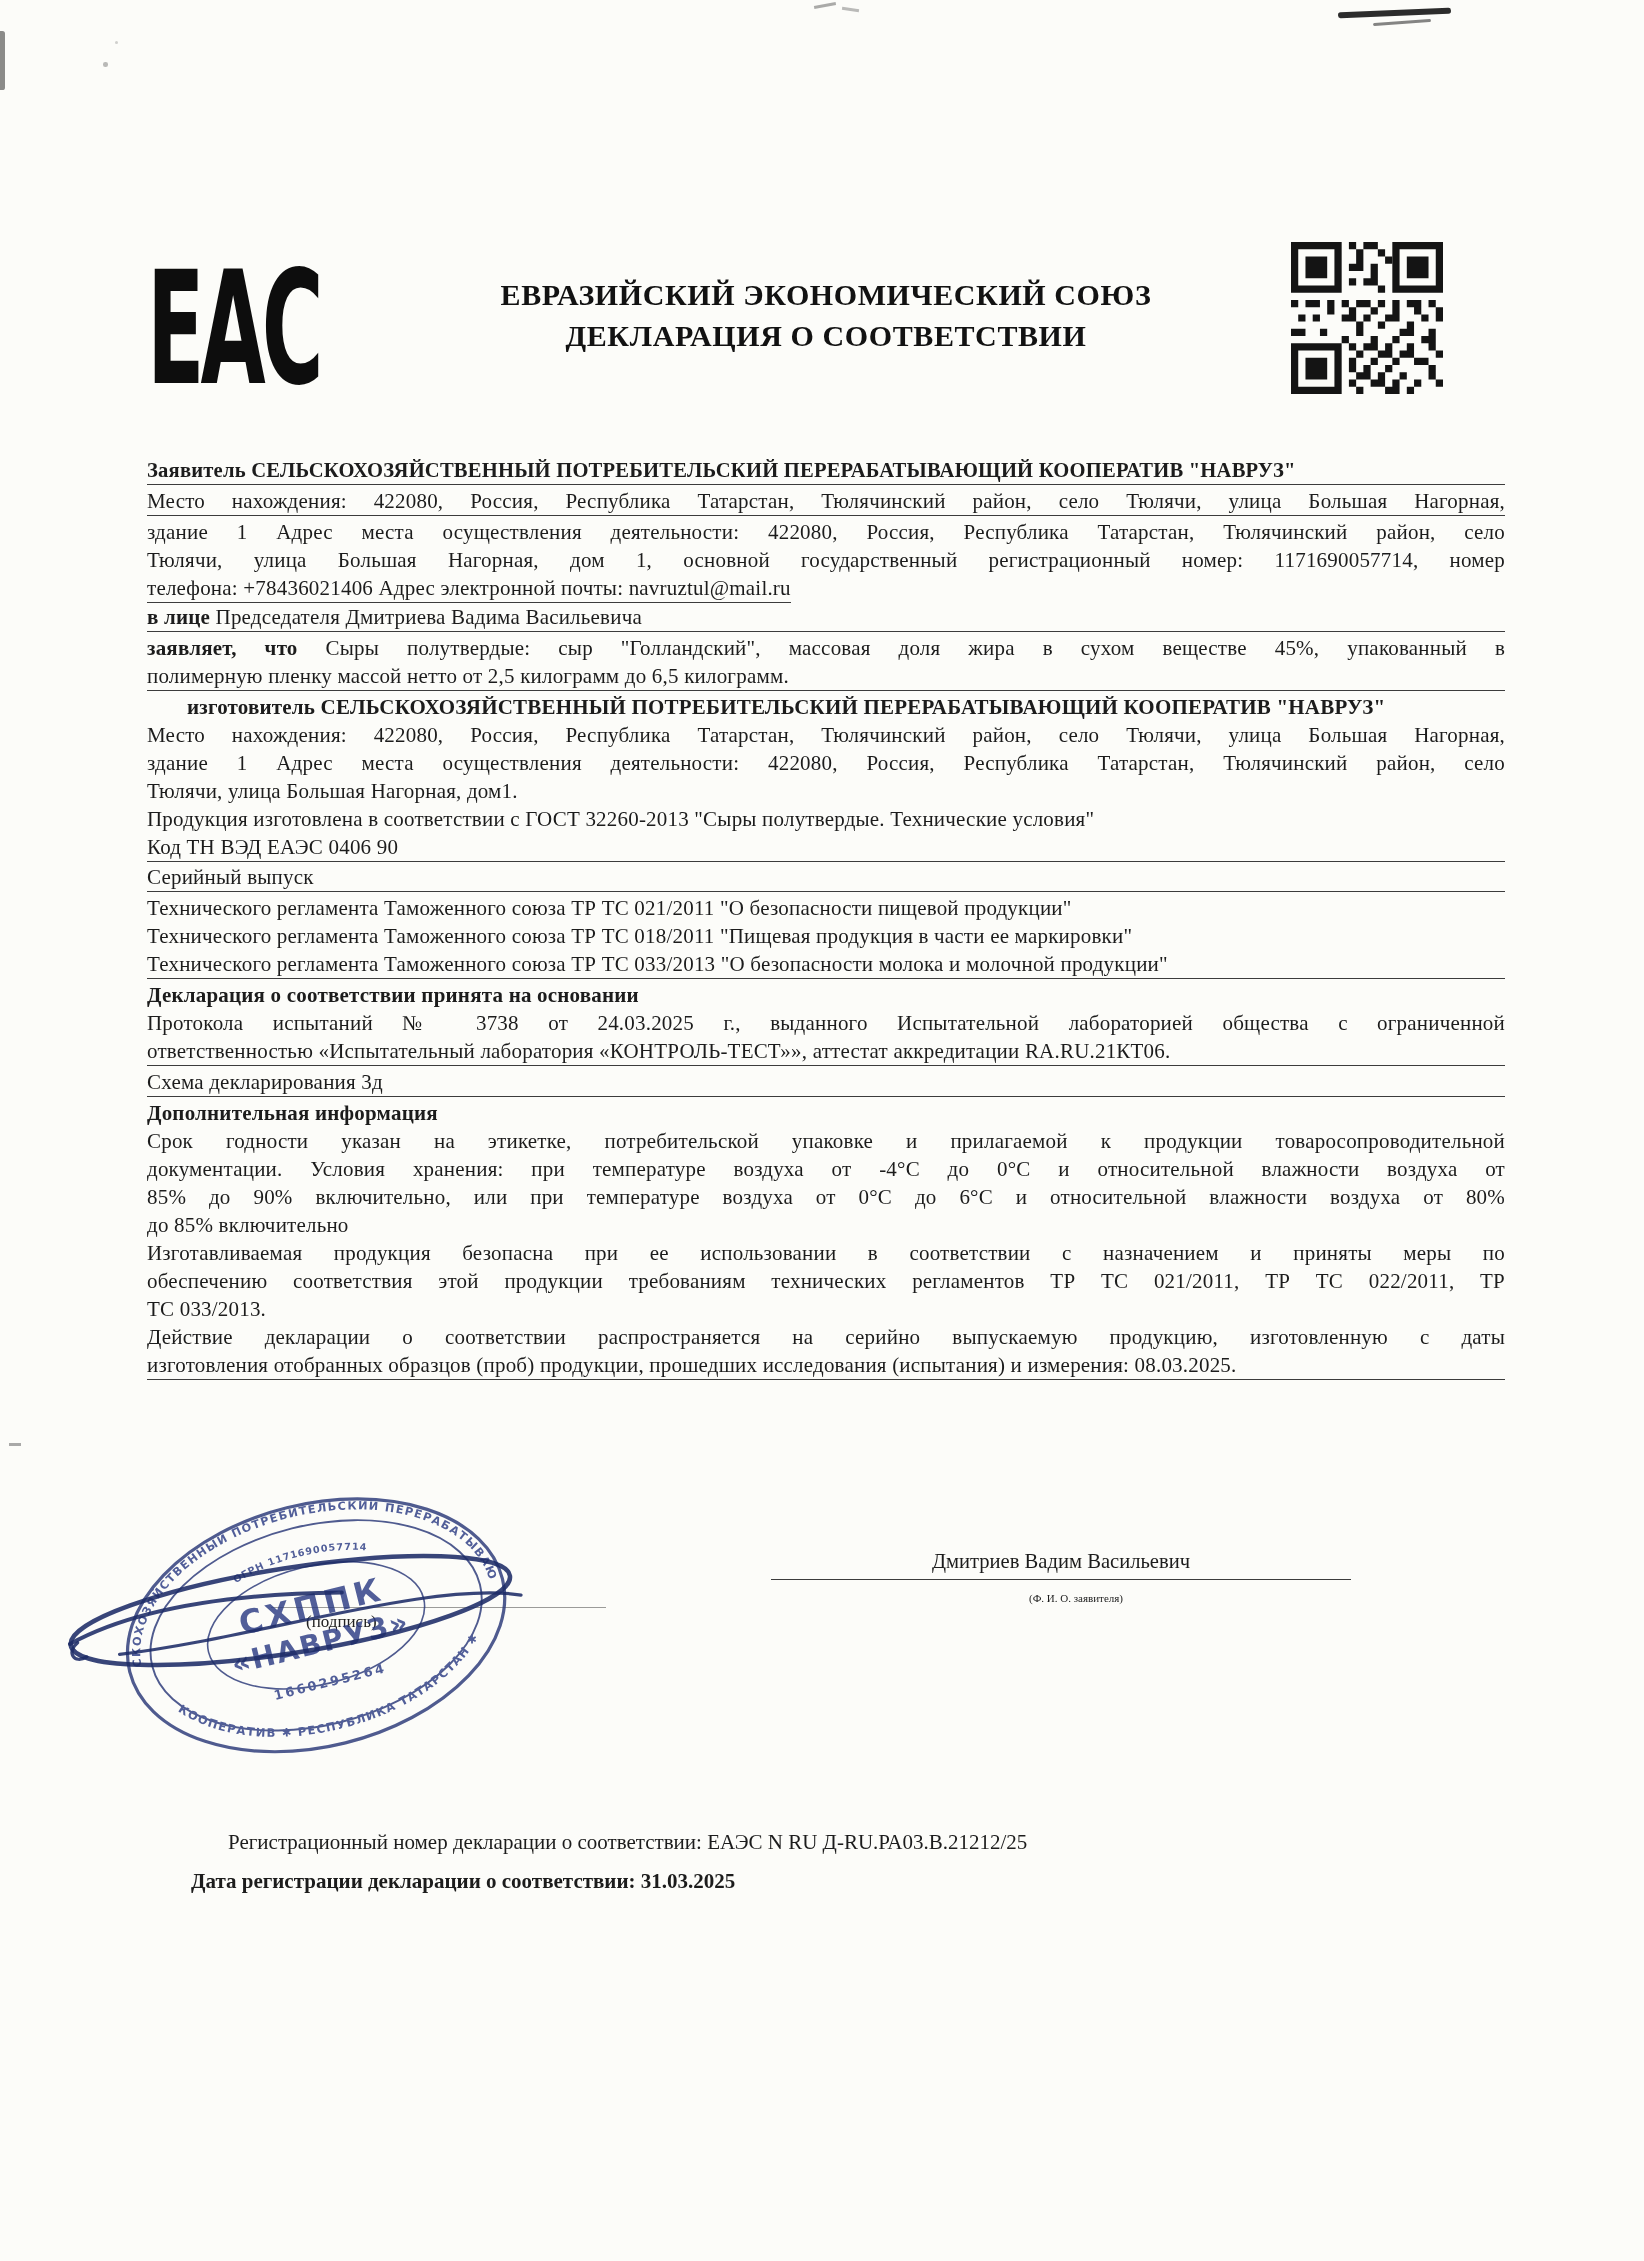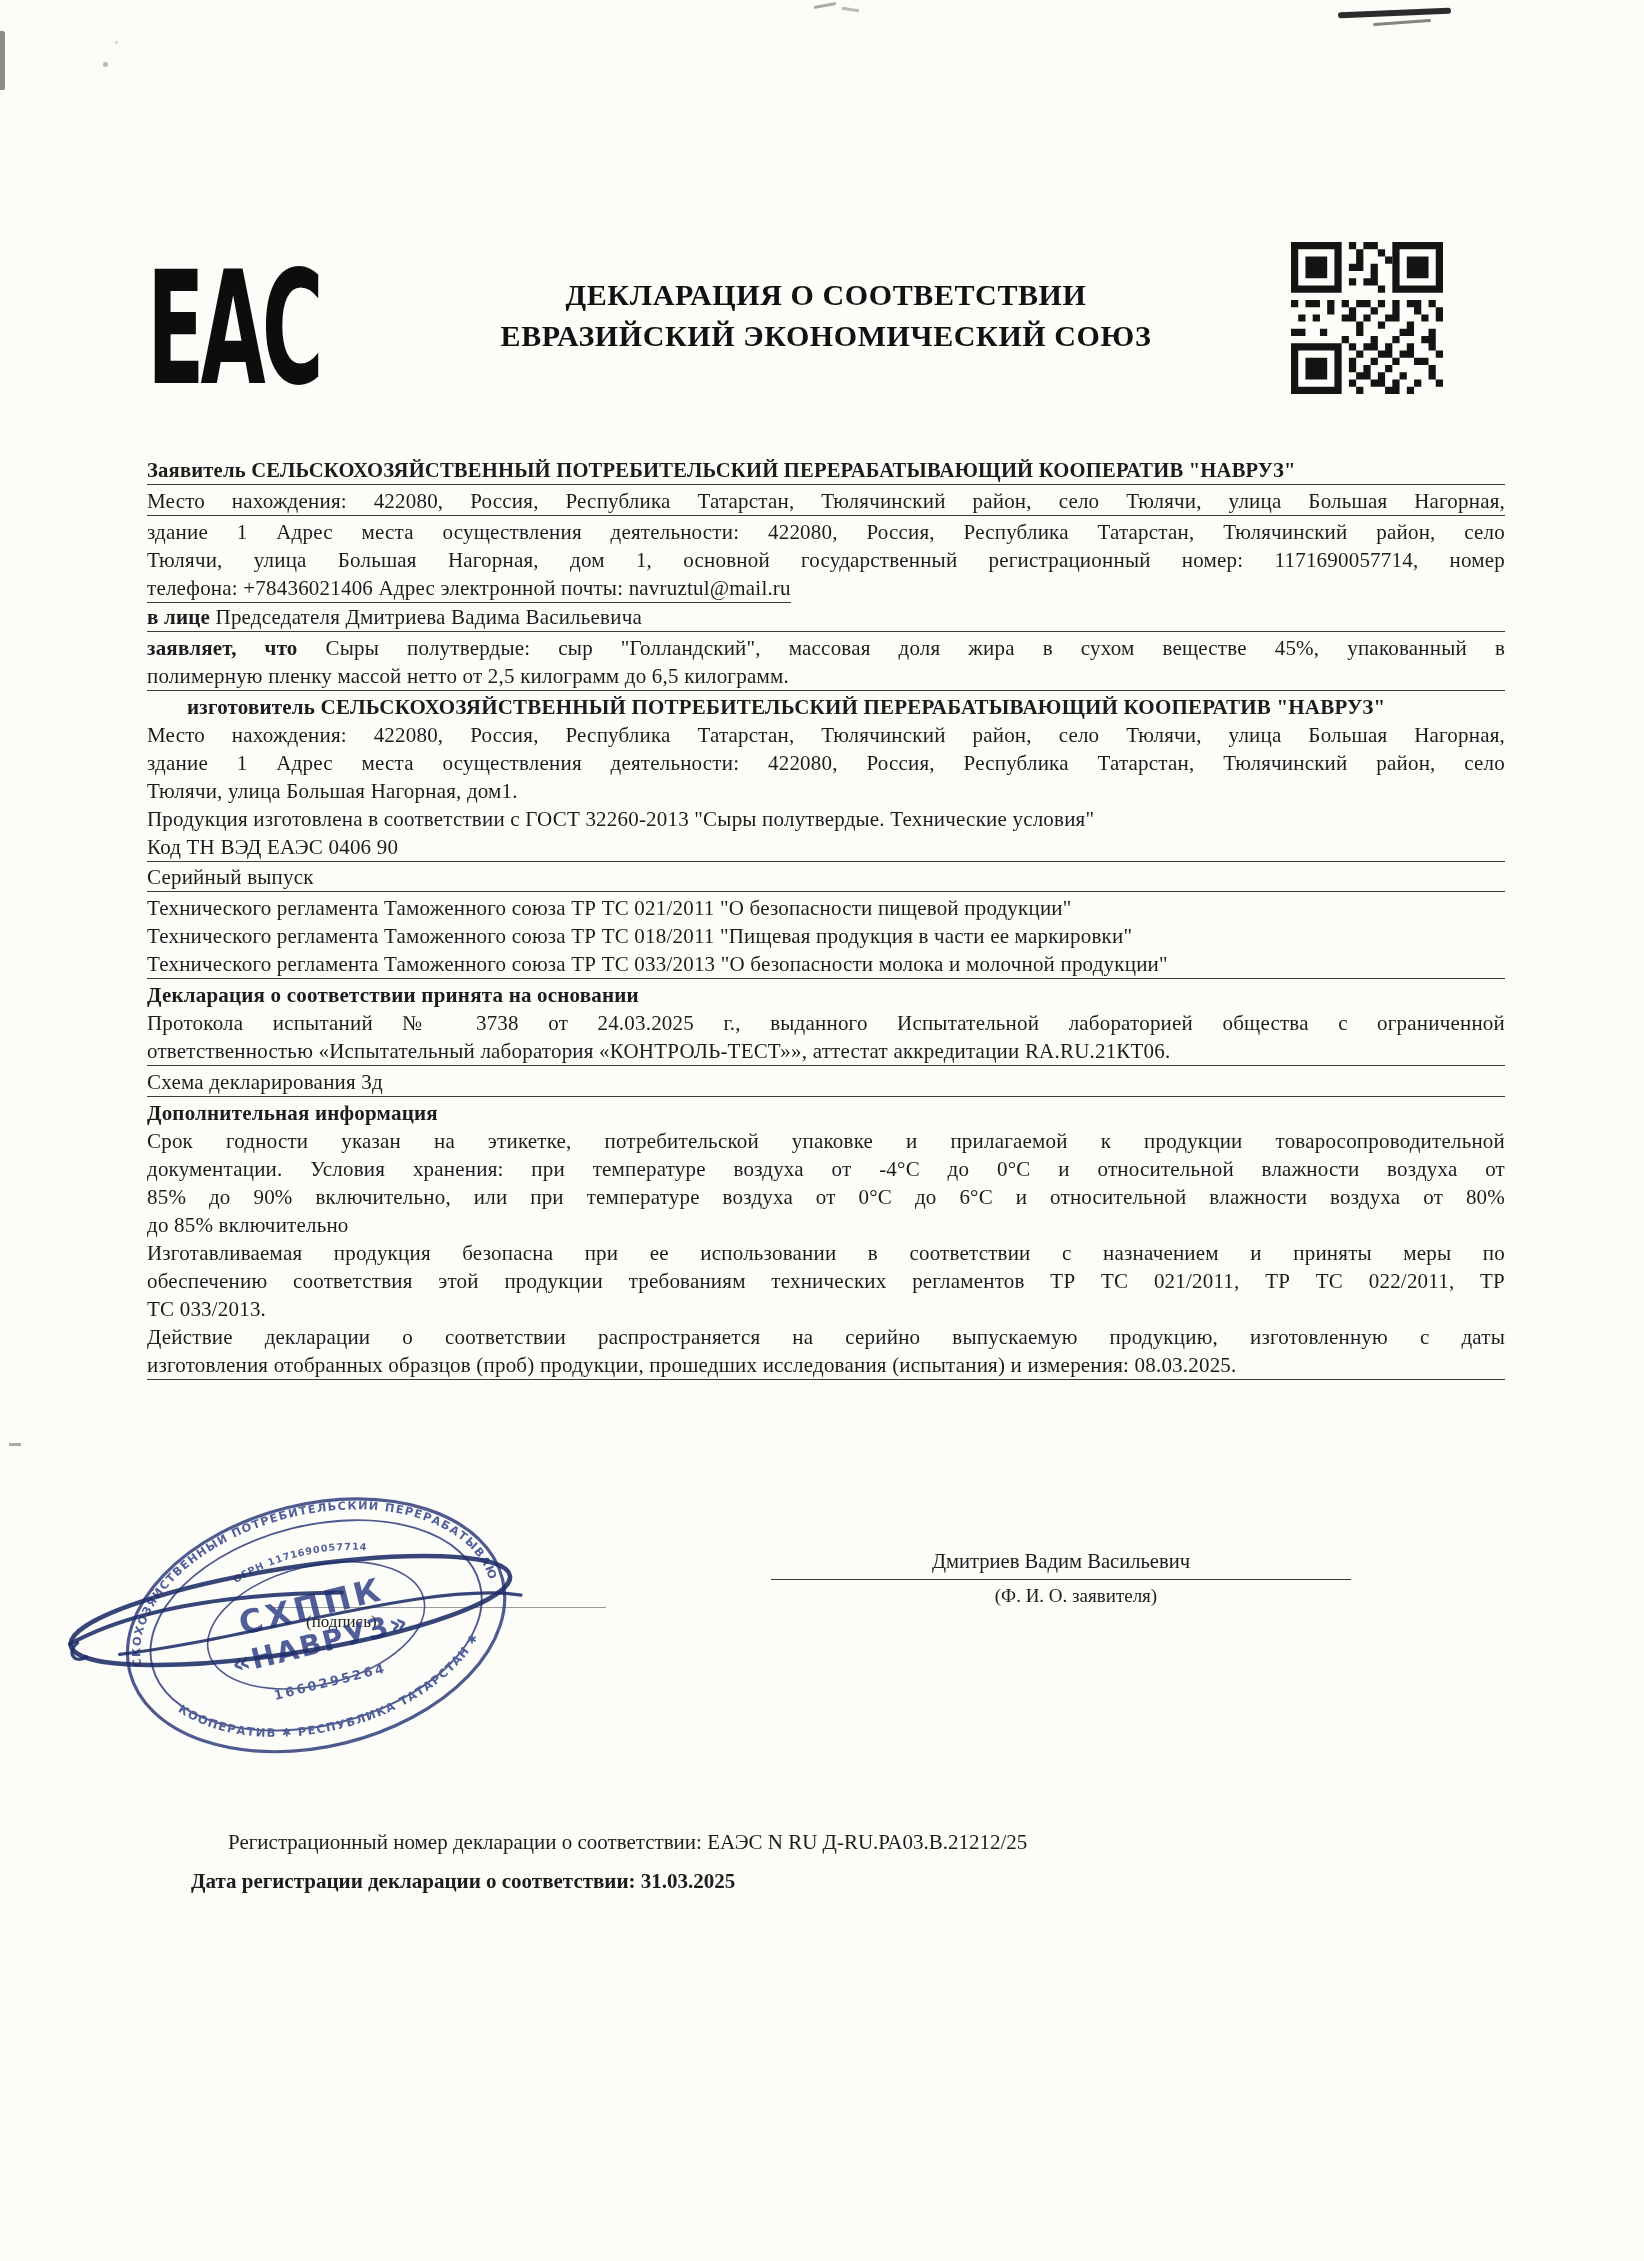--- a/index.html
+++ b/index.html
@@ -53,21 +53,21 @@
   .nowrap { white-space:nowrap; font-size:20.6px; }
   .validity { position:relative; font-weight:700; }
   .validity::after { content:""; position:absolute; left:0; bottom:1.3px; width:416px; border-bottom:1.9px solid #3c3c3c; }
 
   
   .fio {
     position:absolute; left:771px; top:1546px; width:580px;
     text-align:center; font-size:20.6px; line-height:30px;
   }
   .fio .nm { display:block; border-bottom:1.3px solid #3c3c3c; padding-bottom:2.6px; }
-  .fio .cap { font-size:19px; line-height:26px;margin-left:30px; }
+  .fio .cap { font-size:11px; line-height:26px;margin-left:30px; }
   .sign-cap { position:absolute; left:306px; top:1612px; font-size:17px; color:#222; }
   .sig-rule { position:absolute; left:271px; top:1607px; width:335px; border-bottom:1.3px solid #4a4a4a; opacity:.55; }
 
   .stampSvg { position:absolute; left:39px; top:1448px; width:580px; height:374px; }
   .stampg { opacity:.82; }
   .stampg ellipse { fill:none; stroke:#2a3878; }
   .stampg text { font-family:"DejaVu Sans",sans-serif; font-weight:700; fill:#2c3c84; }
   .sig ellipse, .sig path { fill:none; stroke:#1c2b66; stroke-linecap:round; opacity:.88; }
 
   
@@ -84,22 +84,22 @@
 <div class="art art-le"></div>
 <div class="art art-d1"></div>
 <div class="art art-d2"></div>
 <div class="art art-lm"></div>
 
 <div class="content">
 
   <header class="hdr">
     <div class="eac">ЕАС</div>
     <div class="title">
+      <div>ЕВРАЗИЙСКИЙ ЭКОНОМИЧЕСКИЙ СОЮЗ</div>
       <div>ДЕКЛАРАЦИЯ О СООТВЕТСТВИИ</div>
-      <div>ЕВРАЗИЙСКИЙ ЭКОНОМИЧЕСКИЙ СОЮЗ</div>
     </div>
     <svg class="qr" viewBox="0 0 210 210" aria-hidden="true">
       <path fill-rule="evenodd" d="M0 0h70v70H0zM10 10h50v50H10zM20 20h30v30H20zM140 0h70v70h-70zM150 10h50v50h-50zM160 20h30v30h-30zM0 140h70v70H0zM10 150h50v50H10zM20 160h30v30H20z"></path>
       <path d="M80 0h10v10h-10zM100 0h20v10h-20zM90 10h10v20h-10zM120 10h10v10h-10zM130 20h10v10h-10zM80 30h20v10h-20zM110 30h10v20h-10zM80 50h10v10h-10zM100 50h20v10h-20zM120 60h10v10h-10zM0 80h10v10H0zM20 80h20v10H20zM50 80h10v20H50zM70 80h10v10h-10zM90 80h20v10h-20zM120 80h10v10h-10zM140 80h10v20h-10zM160 80h20v10h-20zM190 80h10v10h-10zM80 90h10v10h-10zM110 90h10v10h-10zM170 90h10v10h-10zM200 90h10v20h-10zM10 100h10v10H10zM30 100h10v10H30zM70 100h20v10h-20zM100 100h10v10h-10zM130 100h20v10h-20zM180 100h10v10h-10zM0 120h20v10H0zM40 120h10v10H40zM90 110h10v20h-10zM120 110h10v10h-10zM160 110h10v10h-10zM150 120h20v10h-20zM190 120h10v10h-10zM70 130h10v10h-10zM110 130h10v10h-10zM140 130h10v10h-10zM180 130h20v10h-20zM80 140h10v10h-10zM100 140h20v10h-20zM130 140h10v20h-10zM160 140h10v10h-10zM190 140h10v10h-10zM90 150h10v10h-10zM120 150h10v10h-10zM150 150h20v10h-20zM200 150h10v10h-10zM80 160h10v20h-10zM110 160h10v10h-10zM140 160h10v10h-10zM170 160h20v10h-20zM100 170h10v10h-10zM130 170h10v10h-10zM190 170h10v20h-10zM90 180h20v10h-20zM120 180h10v10h-10zM150 180h10v10h-10zM80 190h10v10h-10zM110 190h20v10h-20zM140 190h10v10h-10zM170 190h10v10h-10zM200 190h10v10h-10zM90 200h10v10h-10zM130 200h20v10h-20zM160 200h10v10h-10z"></path>
     </svg>
   </header>
 
   <div class="t bold rule nowrap">
     <span>Заявитель</span>
     <span>СЕЛЬСКОХОЗЯЙСТВЕННЫЙ ПОТРЕБИТЕЛЬСКИЙ ПЕРЕРАБАТЫВАЮЩИЙ КООПЕРАТИВ "НАВРУЗ"</span>

